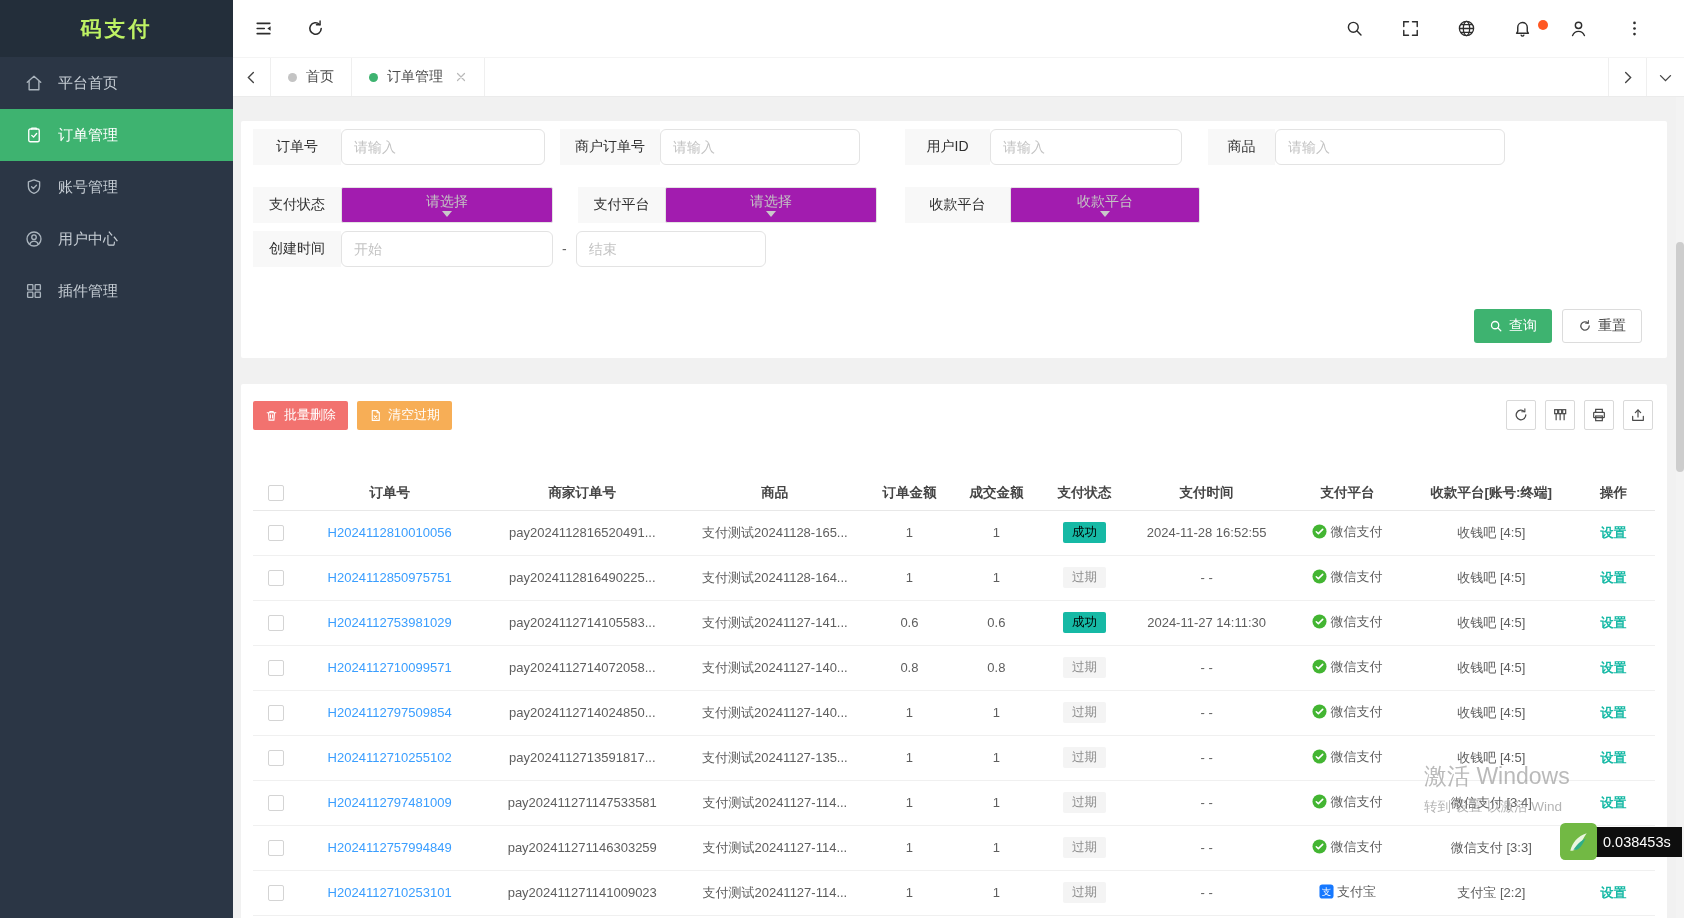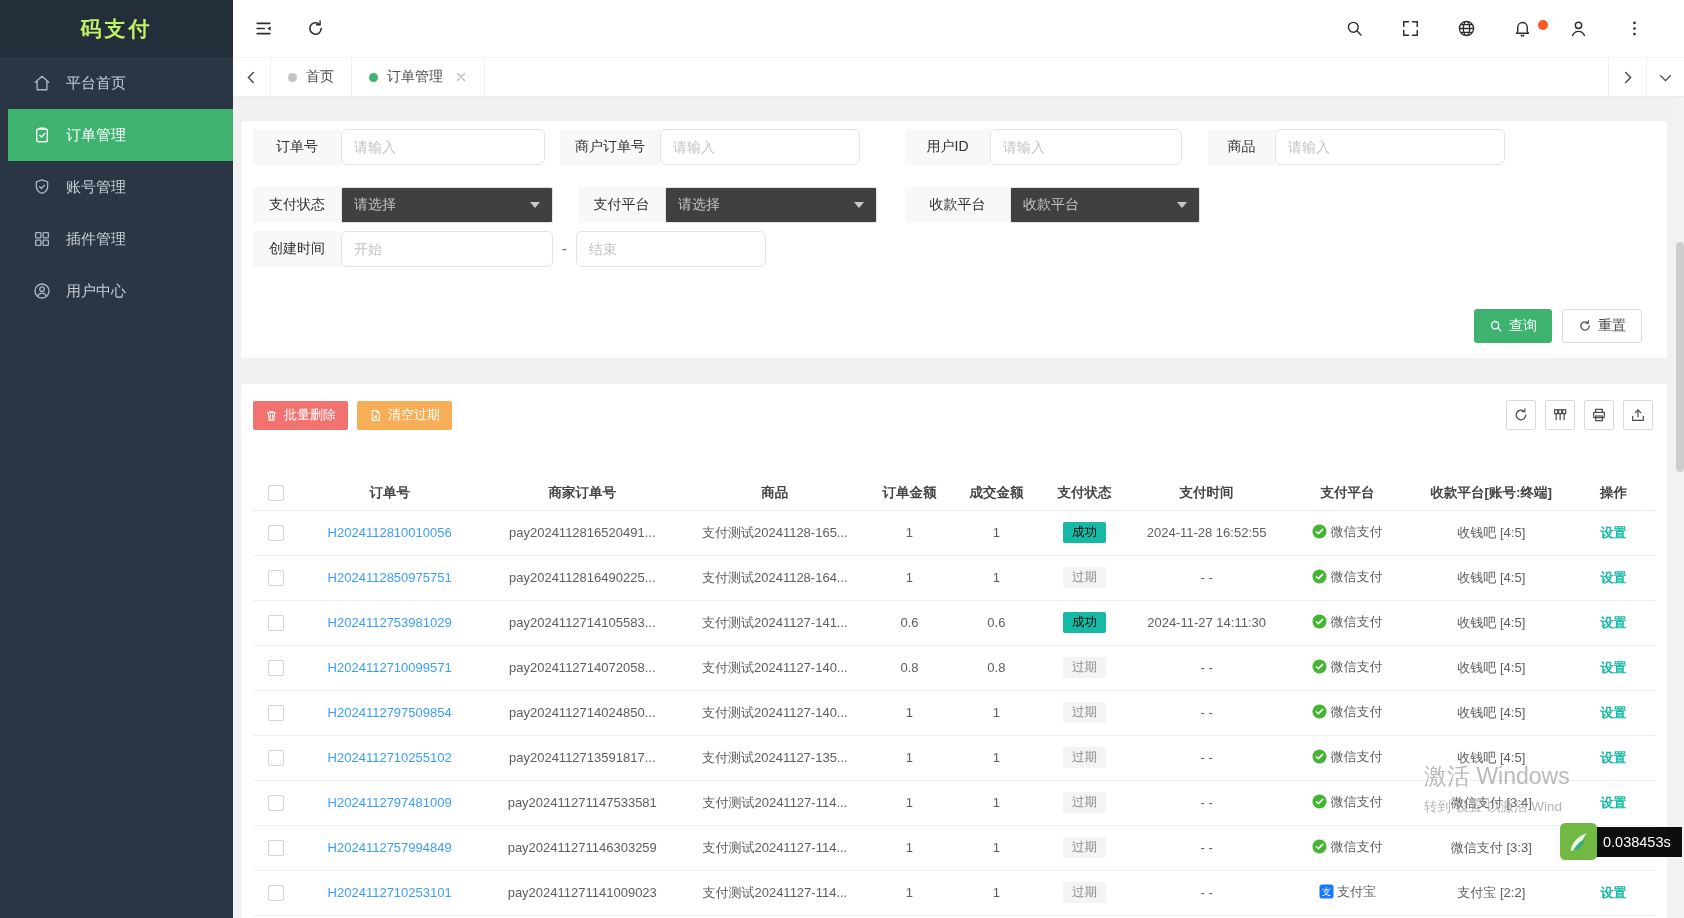--- a/index.html
+++ b/index.html
@@ -10,21 +10,21 @@
     color:#333; font-size:14px;
   }
   svg { display:block; }
 
   
   .sidebar { position:absolute; left:0; top:0; width:233px; height:100%; background:#2b3645; z-index:10; }
   .logo { height:57px; background:#232e3a; color:#bef264; font-size:21px; font-weight:bold;
           display:flex; align-items:center; justify-content:center; letter-spacing:3px; }
   .menu { padding-top:0; }
   .menu-item { height:52px; display:flex; align-items:center; padding-left:25px; gap:15px;
-               color:#c6cdd4; font-size:15px; cursor:pointer;margin-left:8px; }
+               color:#c6cdd4; font-size:15px; cursor:pointer; }
   .menu-item .mi-icon { width:18px; height:18px; color:#aab4bd; }
   .menu-item.active { background:#3eb370; color:#fff; }
   .menu-item.active .mi-icon { color:#fff; }
 
   
   .header { position:absolute; left:233px; top:0; right:0; height:57px; background:#fff;
             display:flex; align-items:center; z-index:5; }
   .header-left { display:flex; align-items:center; gap:33px; padding-left:21px; color:#2d2d2d; }
   .header-right { margin-left:auto; display:flex; align-items:center; gap:37px; padding-right:40px; color:#2d2d2d; }
   .h-icon { width:19px; height:19px; cursor:pointer; color:#2d2d2d; }
@@ -52,21 +52,21 @@
   .f-row { display:flex; align-items:center; }
   .f-row1 { margin-bottom:22px; }
   .f-row2 { margin-bottom:8px; }
   .fgroup { display:flex; align-items:stretch; height:36px; }
   .flabel { background:#f8f8f8; color:#2f2f2f; font-size:14px; display:flex; align-items:center;
             justify-content:center; padding:0 10px; white-space:nowrap; }
   .finput { border:1px solid #e3e3e3; border-radius:6px; padding:0 12px; font-size:14px; color:#333;
             outline:none; background:#fff; font-family:inherit; }
   .finput::placeholder { color:#c3c3c3; }
   .fselect { border:1px solid #e3e3e3; border-radius:2px; padding:0 12px; display:flex; align-items:center;
-             justify-content:space-between; cursor:pointer; background:#404040; }
+             justify-content:center; cursor:pointer; background:#a21caf;flex-direction:column; }
   .fselect .ph { color:#c3c3c3; font-size:14px; }
   .caret { width:0; height:0; border-left:5px solid transparent; border-right:5px solid transparent;
            border-top:6px solid #c9c9c9; }
   .range-sep { color:#666; padding:0 9px; }
 
   .f-actions { display:flex; justify-content:flex-end; gap:10px; margin-top:42px; padding-right:13px; }
   .btn { height:34px; padding:0 15px; border-radius:3px; font-size:14px; display:inline-flex;
          align-items:center; gap:6px; border:none; cursor:pointer; font-family:inherit; }
   .btn-primary { background:#3eb370; color:#fff; }
   .btn-plain { background:#fff; border:1px solid #dcdcdc; color:#4a4a4a; }
@@ -137,38 +137,38 @@
       <span class="mi-icon">
         <svg viewBox="0 0 24 24" width="18" height="18" fill="none" stroke="currentColor" stroke-width="1.8" stroke-linecap="round" stroke-linejoin="round">
             <path d="M12 2.5l7.5 2.8v5.6c0 4.8-3.2 8.2-7.5 9.6-4.3-1.4-7.5-4.8-7.5-9.6V5.3z"></path>
             <path d="M8.8 11.7l2.3 2.2 4.2-4.2"></path>
           </svg>
       </span>
       <span>账号管理</span>
     </div>
     <div class="menu-item">
       <span class="mi-icon">
+        <svg viewBox="0 0 24 24" width="18" height="18" fill="none" stroke="currentColor" stroke-width="1.8" stroke-linecap="round">
+            <circle cx="12" cy="12" r="9.3"></circle>
+            <circle cx="12" cy="9.5" r="3"></circle>
+            <path d="M6 19.2c1.3-3 4-4.4 6-4.4s4.7 1.4 6 4.4"></path>
+          </svg>
+      </span>
+      <span>用户中心</span>
+    </div>
+    <div class="menu-item">
+      <span class="mi-icon">
         <svg viewBox="0 0 24 24" width="18" height="18" fill="none" stroke="currentColor" stroke-width="1.8">
             <rect x="3.5" y="3.5" width="7" height="7" rx="1"></rect>
             <rect x="13.5" y="3.5" width="7" height="7" rx="1"></rect>
             <rect x="3.5" y="13.5" width="7" height="7" rx="1"></rect>
             <rect x="13.5" y="13.5" width="7" height="7" rx="1"></rect>
           </svg>
       </span>
       <span>插件管理</span>
-    </div>
-    <div class="menu-item">
-      <span class="mi-icon">
-        <svg viewBox="0 0 24 24" width="18" height="18" fill="none" stroke="currentColor" stroke-width="1.8" stroke-linecap="round">
-            <circle cx="12" cy="12" r="9.3"></circle>
-            <circle cx="12" cy="9.5" r="3"></circle>
-            <path d="M6 19.2c1.3-3 4-4.4 6-4.4s4.7 1.4 6 4.4"></path>
-          </svg>
-      </span>
-      <span>用户中心</span>
     </div>
   </div>
 </div>
 
 <div class="header">
   <div class="header-left">
     <span class="h-icon">
       <svg viewBox="0 0 24 24" width="19" height="19" fill="none" stroke="currentColor" stroke-width="2" stroke-linecap="round">
           <path d="M4 5.5h16M4 12h9M4 18.5h16"></path>
           <path d="M21 9.2l-4.2 2.8L21 14.8z" fill="currentColor" stroke="none"></path>

